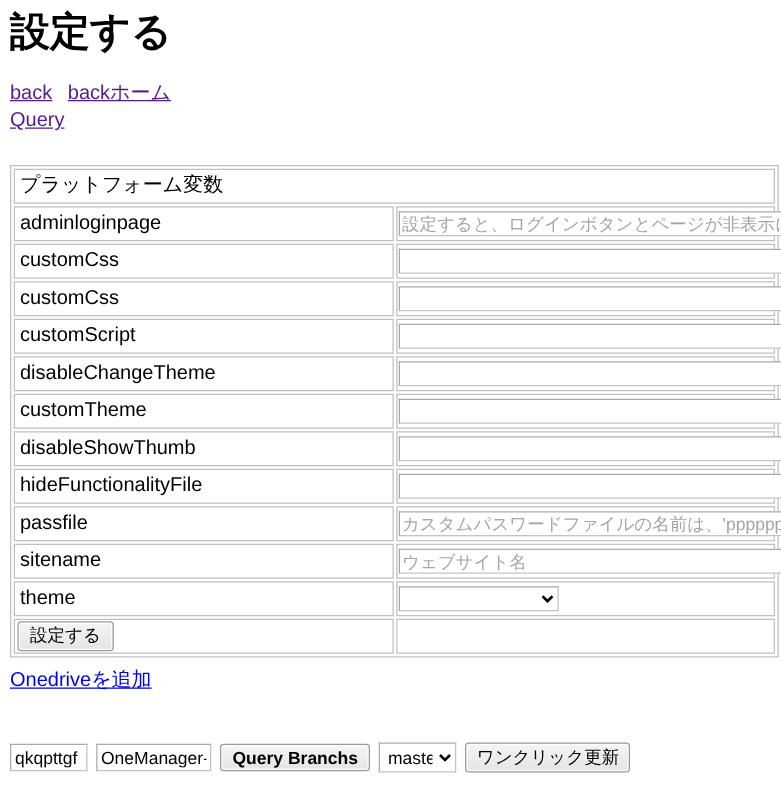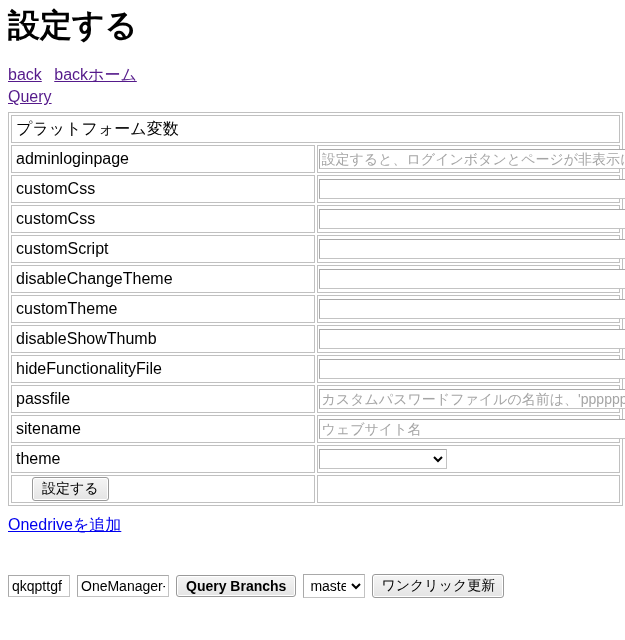--- a/index.html
+++ b/index.html
@@ -19,41 +19,41 @@
     box-sizing: border-box;
   }
   .page-title {
     font-size: 32px;
     font-weight: bold;
     line-height: 1.1;
     margin: 0 0 21px 0;
     letter-spacing: 0px;
   }
   .links-block {
-    margin: 0 0 4px 0;
+    margin: 0 0 24px 0;
     line-height: 22px;
   }
   .links-block a {
     color: #551a8b;
     text-decoration: underline;
   }
   .links-block a.link-sep {
     margin-left: 8px;
   }
   .settings-table {
     border-collapse: separate;
     border-spacing: 2px;
     border: 1px solid #c0c0c0;
     width: 615px;
     table-layout: fixed;
     background: #ffffff;
   }
   .settings-table td {
     border: 1px solid #c0c0c0;
-    padding: 1px 20px;
+    padding: 1px 2px;
     font-size: 16px;
     vertical-align: middle;
     overflow: hidden;
     white-space: nowrap;
   }
   td.key-cell {
     width: 162px;
     padding-left: 4px;
     line-height: 24px;
     height: 24px;

